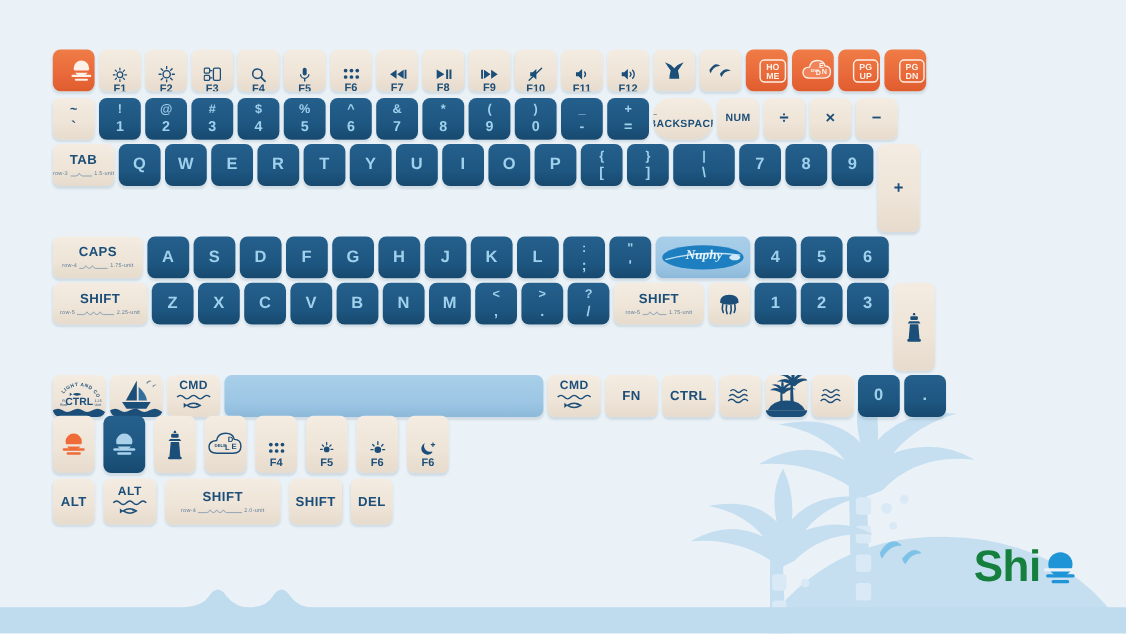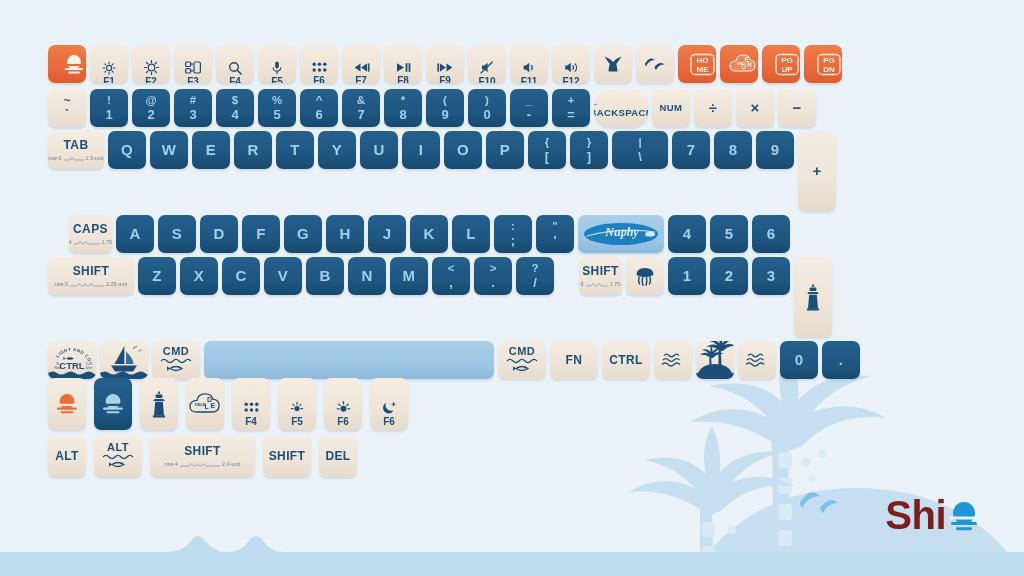--- a/index.html
+++ b/index.html
@@ -33,21 +33,21 @@
     align-items: center;
     justify-content: center;
     flex: none;
     overflow: hidden;
     box-shadow: 0 2px 2px rgba(40,70,95,0.13);
     user-select: none;
   }
   
   .key { width: 38px; height: 38px; }
   .u125 { width: 48px; }  .u15 { width: 56px; }
-  .u175 { width: 43px; margin-left: 21px; }  .u2 { width: 54px; border-radius: 16px; }
+  .u175 { width: 82px; }  .u2 { width: 54px; border-radius: 16px; }
   .u225 { width: 86px; }  .u275 { width: 105px; } .uSpace { width: 290px; }
   .h2 { height: 80px; }
 
   .cream {
     background: linear-gradient(180deg,#f4ece2 0%,#eee4d7 60%,#e6dbcc 100%);
     color: #1b4e78;
   }
   .blue {
     background: linear-gradient(180deg,#255f8c 0%,#1d5680 65%,#17496f 100%);
     color: #9fd0ec;
@@ -86,21 +86,21 @@
   #extras { position: absolute; left: 48px; top: 378px; }
   #extras .krow { margin-bottom: 5px; }
   #extras .key { margin-right: 8px; }
   #extras .row2 .key { height: 42px; }
   #extras .row1 .key { height: 52px; }
 
   
   #brand {
     position: absolute; right: 42px; bottom: 38px;
     display: flex; align-items: center;
-    font-size: 40px; font-weight: bold; color: #7f1d1d;
+    font-size: 40px; font-weight: bold; color: #15803d;
     letter-spacing: -.5px;
   }
   #brand .sunglyph { margin: 0 1px; }
 </style>
 </head>
 <body>
 
 <div id="bg-decor">
   <svg width="1024" height="576" viewBox="0 0 1024 576">
 

